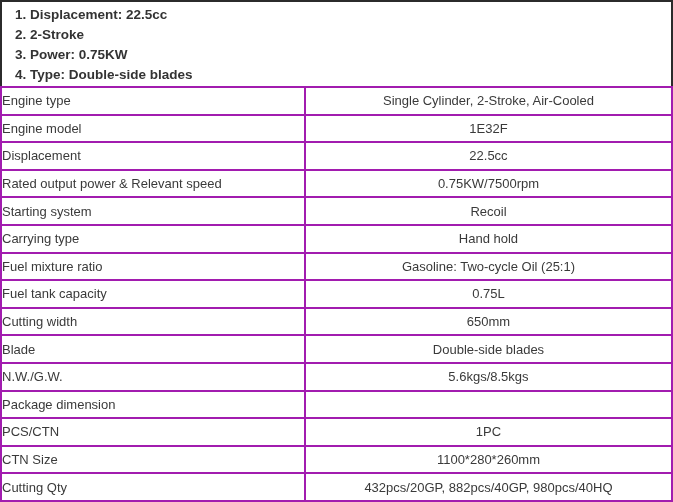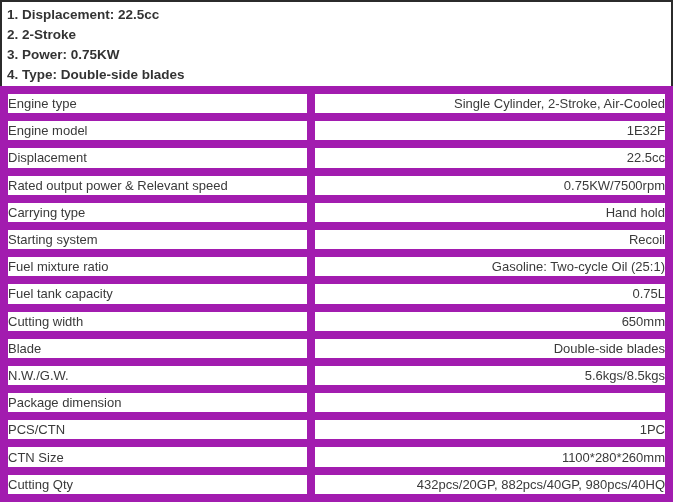--- a/index.html
+++ b/index.html
@@ -21,43 +21,44 @@
     display: flex;
     flex-direction: column;
     justify-content: space-around;
   }
   .feature-item {
     font-size: 13.5px;
     font-weight: bold;
     color: #333333;
     line-height: 20px;
     white-space: nowrap;
+    margin-left: 8px;
   }
   table.spec-table {
     width: 673px;
     height: 416px;
     margin-top: -2px;
     border-collapse: collapse;
     table-layout: fixed;
   }
   table.spec-table td {
-    border: 8px solid #a21caf;
+    border: 2px solid #a21caf;
     font-size: 13px;
     color: #3a3a3a;
     padding: 0;
     overflow: hidden;
     white-space: nowrap;
   }
   td.label-cell {
     width: 45%;
     text-align: left;
     padding-left: 4px;
   }
   td.value-cell {
-    text-align: right;
+    text-align: center;
   }
 </style>
 </head>
 <body>
 
 <div class="page">
 
   <div class="feature-box">
     <div class="feature-item">1. Displacement: 22.5cc</div>
     <div class="feature-item">2. 2-Stroke</div>
@@ -77,26 +78,26 @@
       </tr>
       <tr>
         <td class="label-cell">Displacement</td>
         <td class="value-cell">22.5cc</td>
       </tr>
       <tr>
         <td class="label-cell">Rated output power &amp; Relevant speed</td>
         <td class="value-cell">0.75KW/7500rpm</td>
       </tr>
       <tr>
+        <td class="label-cell">Starting system</td>
+        <td class="value-cell">Recoil</td>
+      </tr>
+      <tr>
         <td class="label-cell">Carrying type</td>
         <td class="value-cell">Hand hold</td>
-      </tr>
-      <tr>
-        <td class="label-cell">Starting system</td>
-        <td class="value-cell">Recoil</td>
       </tr>
       <tr>
         <td class="label-cell">Fuel mixture ratio</td>
         <td class="value-cell">Gasoline: Two-cycle Oil (25:1)</td>
       </tr>
       <tr>
         <td class="label-cell">Fuel tank capacity</td>
         <td class="value-cell">0.75L</td>
       </tr>
       <tr>

